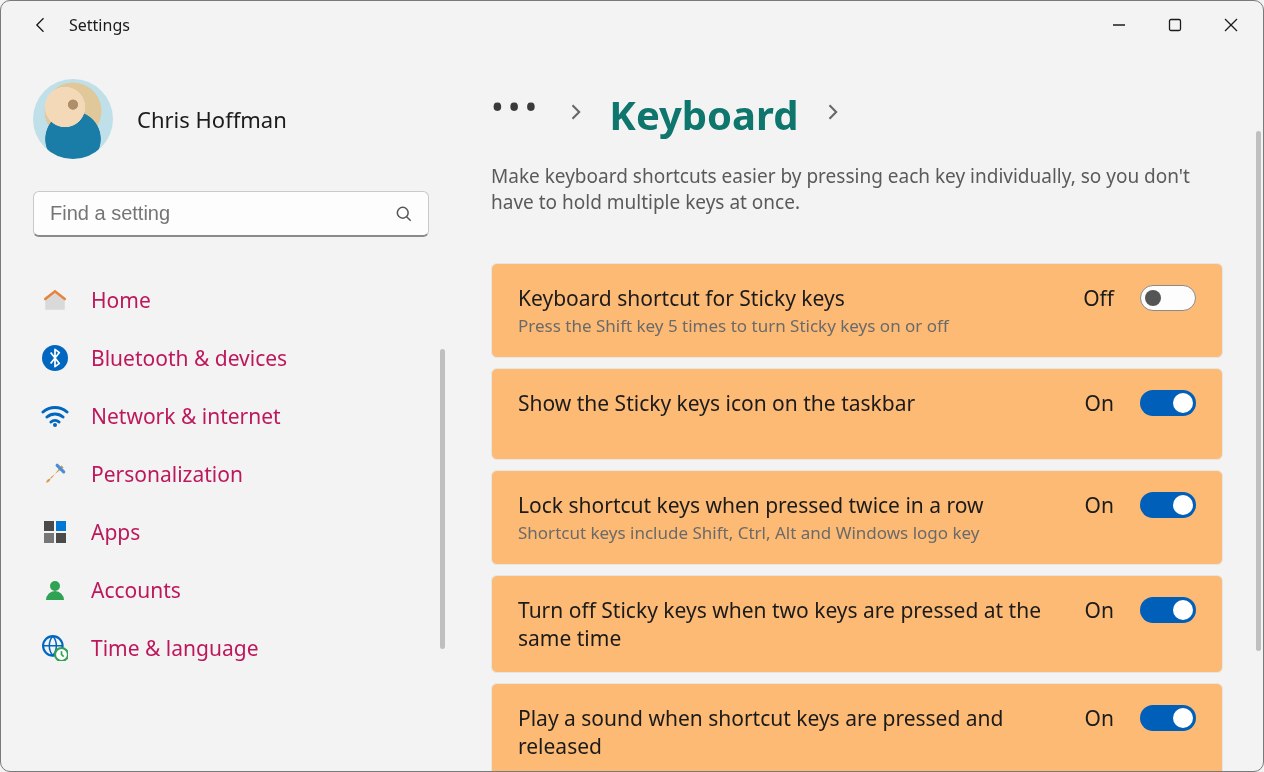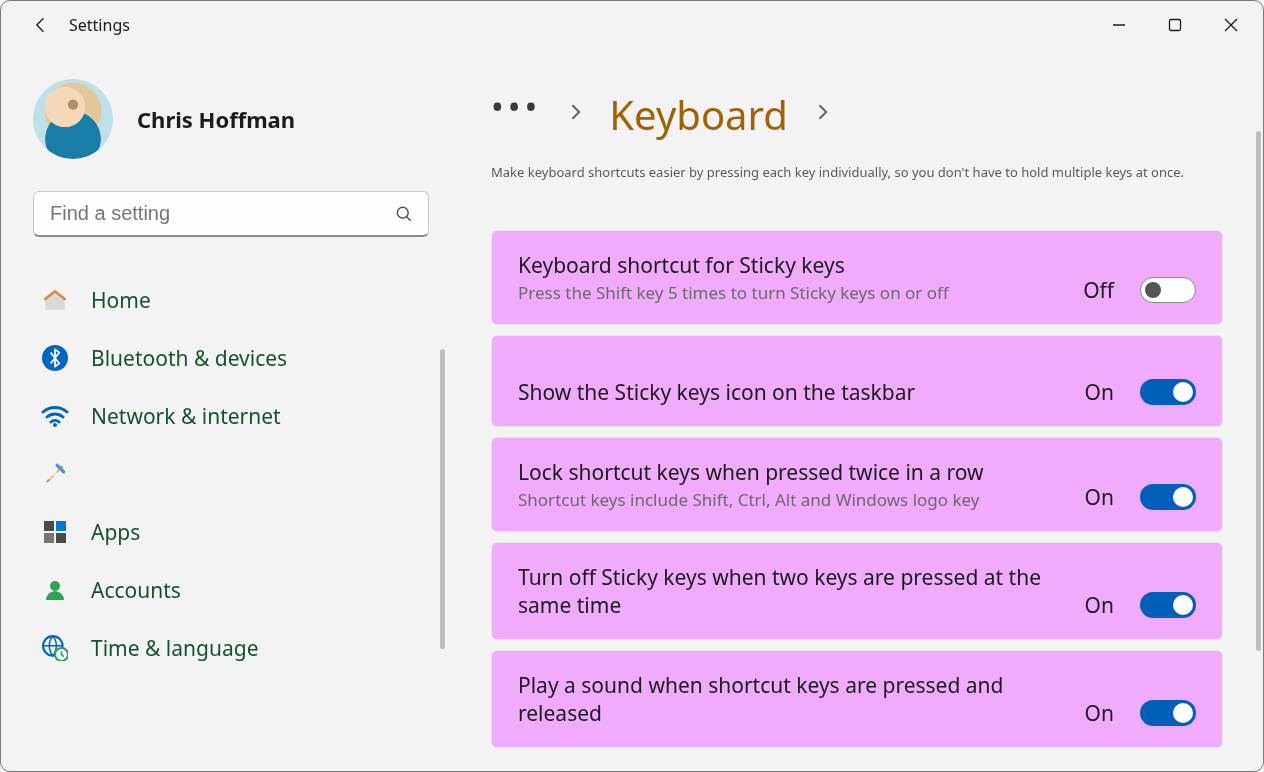--- a/index.html
+++ b/index.html
@@ -46,52 +46,52 @@
     background:radial-gradient(circle at 40% 35%, #f3d9b8 0 28%, transparent 29%),
                radial-gradient(circle at 50% 75%, #1a7da8 0 38%, transparent 39%),
                radial-gradient(circle at 50% 40%, #e0c89a 0 45%, #bfe0e8 46%);
     position:relative;
     overflow:hidden;
   }
   .avatar::after{
     content:"";position:absolute;inset:0;border-radius:50%;
     background:radial-gradient(circle at 50% 32%, rgba(120,80,40,.55) 0 7%, transparent 8%);
   }
-  .profile-name{font-size:22px;font-weight:700;}
+  .profile-name{font-size:22px;font-weight:400;}
   .search{
     height:46px;border:1px solid #c9c9c9;border-bottom:2px solid #8a8a8a;
     border-radius:6px;background:#fdfdfd;display:flex;align-items:center;
     padding:0 14px;gap:28px;
   }
   .search input{flex:1;border:none;outline:none;background:transparent;font-size:20px;color:#555;}
   .search svg{width:20px;height:20px;stroke:#555;}
   .nav{margin-top:34px;display:flex;flex-direction:column;gap:0;}
   .nav-item{
     display:flex;align-items:center;gap:22px;height:58px;
     padding:0 8px;border-radius:6px;
   }
-  .nav-label{font-size:21px;color:#14532d;}
+  .nav-label{font-size:21px;color:#be185d;}
   .nav-ico{width:28px;height:28px;display:flex;align-items:center;justify-content:center;font-size:22px;}
   .sidebar-scroll{
     position:absolute;right:6px;top:300px;width:5px;height:300px;background:#bfbfbf;border-radius:3px;
   }
   
   .content{
     flex:1;padding:38px 40px 0 40px;position:relative;overflow:hidden;
   }
   .crumbs{display:flex;align-items:center;gap:24px;flex-wrap:wrap;}
   .crumb-ell{font-size:34px;letter-spacing:4px;color:#3a3a3a;line-height:0.4;position:relative;top:-8px;}
   .crumb-sep svg{width:20px;height:20px;stroke:#666;}
-  .crumb-link{font-size:40px;font-weight:400;color:#a16207;text-align:right;}
+  .crumb-link{font-size:40px;font-weight:700;color:#0f766e;text-align:right;}
   .crumb-current{font-size:40px;font-weight:600;color:#111;}
-  .page-desc{font-size:13px;color:#5a5a5a;margin-top:22px;line-height:1.35;max-width:730px;}
+  .page-desc{font-size:19px;color:#5a5a5a;margin-top:22px;line-height:1.35;max-width:730px;}
   .settings-list{margin-top:48px;display:flex;flex-direction:column;gap:10px;}
   .card{
-    background:#f0abfc;border:1px solid #e6e6e6;border-radius:6px;
-    display:flex;align-items:flex-end;padding:20px 26px;min-height:92px;
+    background:#fdba74;border:1px solid #e6e6e6;border-radius:6px;
+    display:flex;align-items:flex-start;padding:20px 26px;min-height:92px;
   }
   .card-text{flex:1;min-width:0;}
   .card-title{font-size:21px;color:#1b1b1b;}
   .card-sub{font-size:17px;color:#6a6a6a;margin-top:2px;}
   .toggle-wrap{display:flex;align-items:center;gap:26px;}
   .toggle-state{font-size:21px;}
   .toggle{
     width:56px;height:26px;border-radius:13px;position:relative;
   }
   .toggle.off{background:#fdfdfd;border:1.5px solid #8a8a8a;}
@@ -182,20 +182,21 @@
         </span>
         <span class="nav-label">Network &amp; internet</span>
       </div>
       <div class="nav-item">
         <span class="nav-ico">
           <svg width="26" height="26" viewBox="0 0 24 24">
               <path d="M4 20c0-3 3-4 5-4l9-12 2 2-12 9c0 2-1 5-4 5z" fill="#d99a4a"></path>
               <path d="M14 4l6 6" stroke="#4a8ed9" stroke-width="3" stroke-linecap="round"></path>
             </svg>
         </span>
+        <span class="nav-label">Personalization</span>
       </div>
       <div class="nav-item">
         <span class="nav-ico">
           <svg width="24" height="24" viewBox="0 0 24 24">
               <rect x="1" y="1" width="10" height="10" fill="#4a4a4a"></rect>
               <rect x="13" y="1" width="10" height="10" fill="#0078d4"></rect>
               <rect x="1" y="13" width="10" height="10" fill="#767676"></rect>
               <rect x="13" y="13" width="10" height="10" fill="#4a4a4a"></rect>
             </svg>
         </span>

